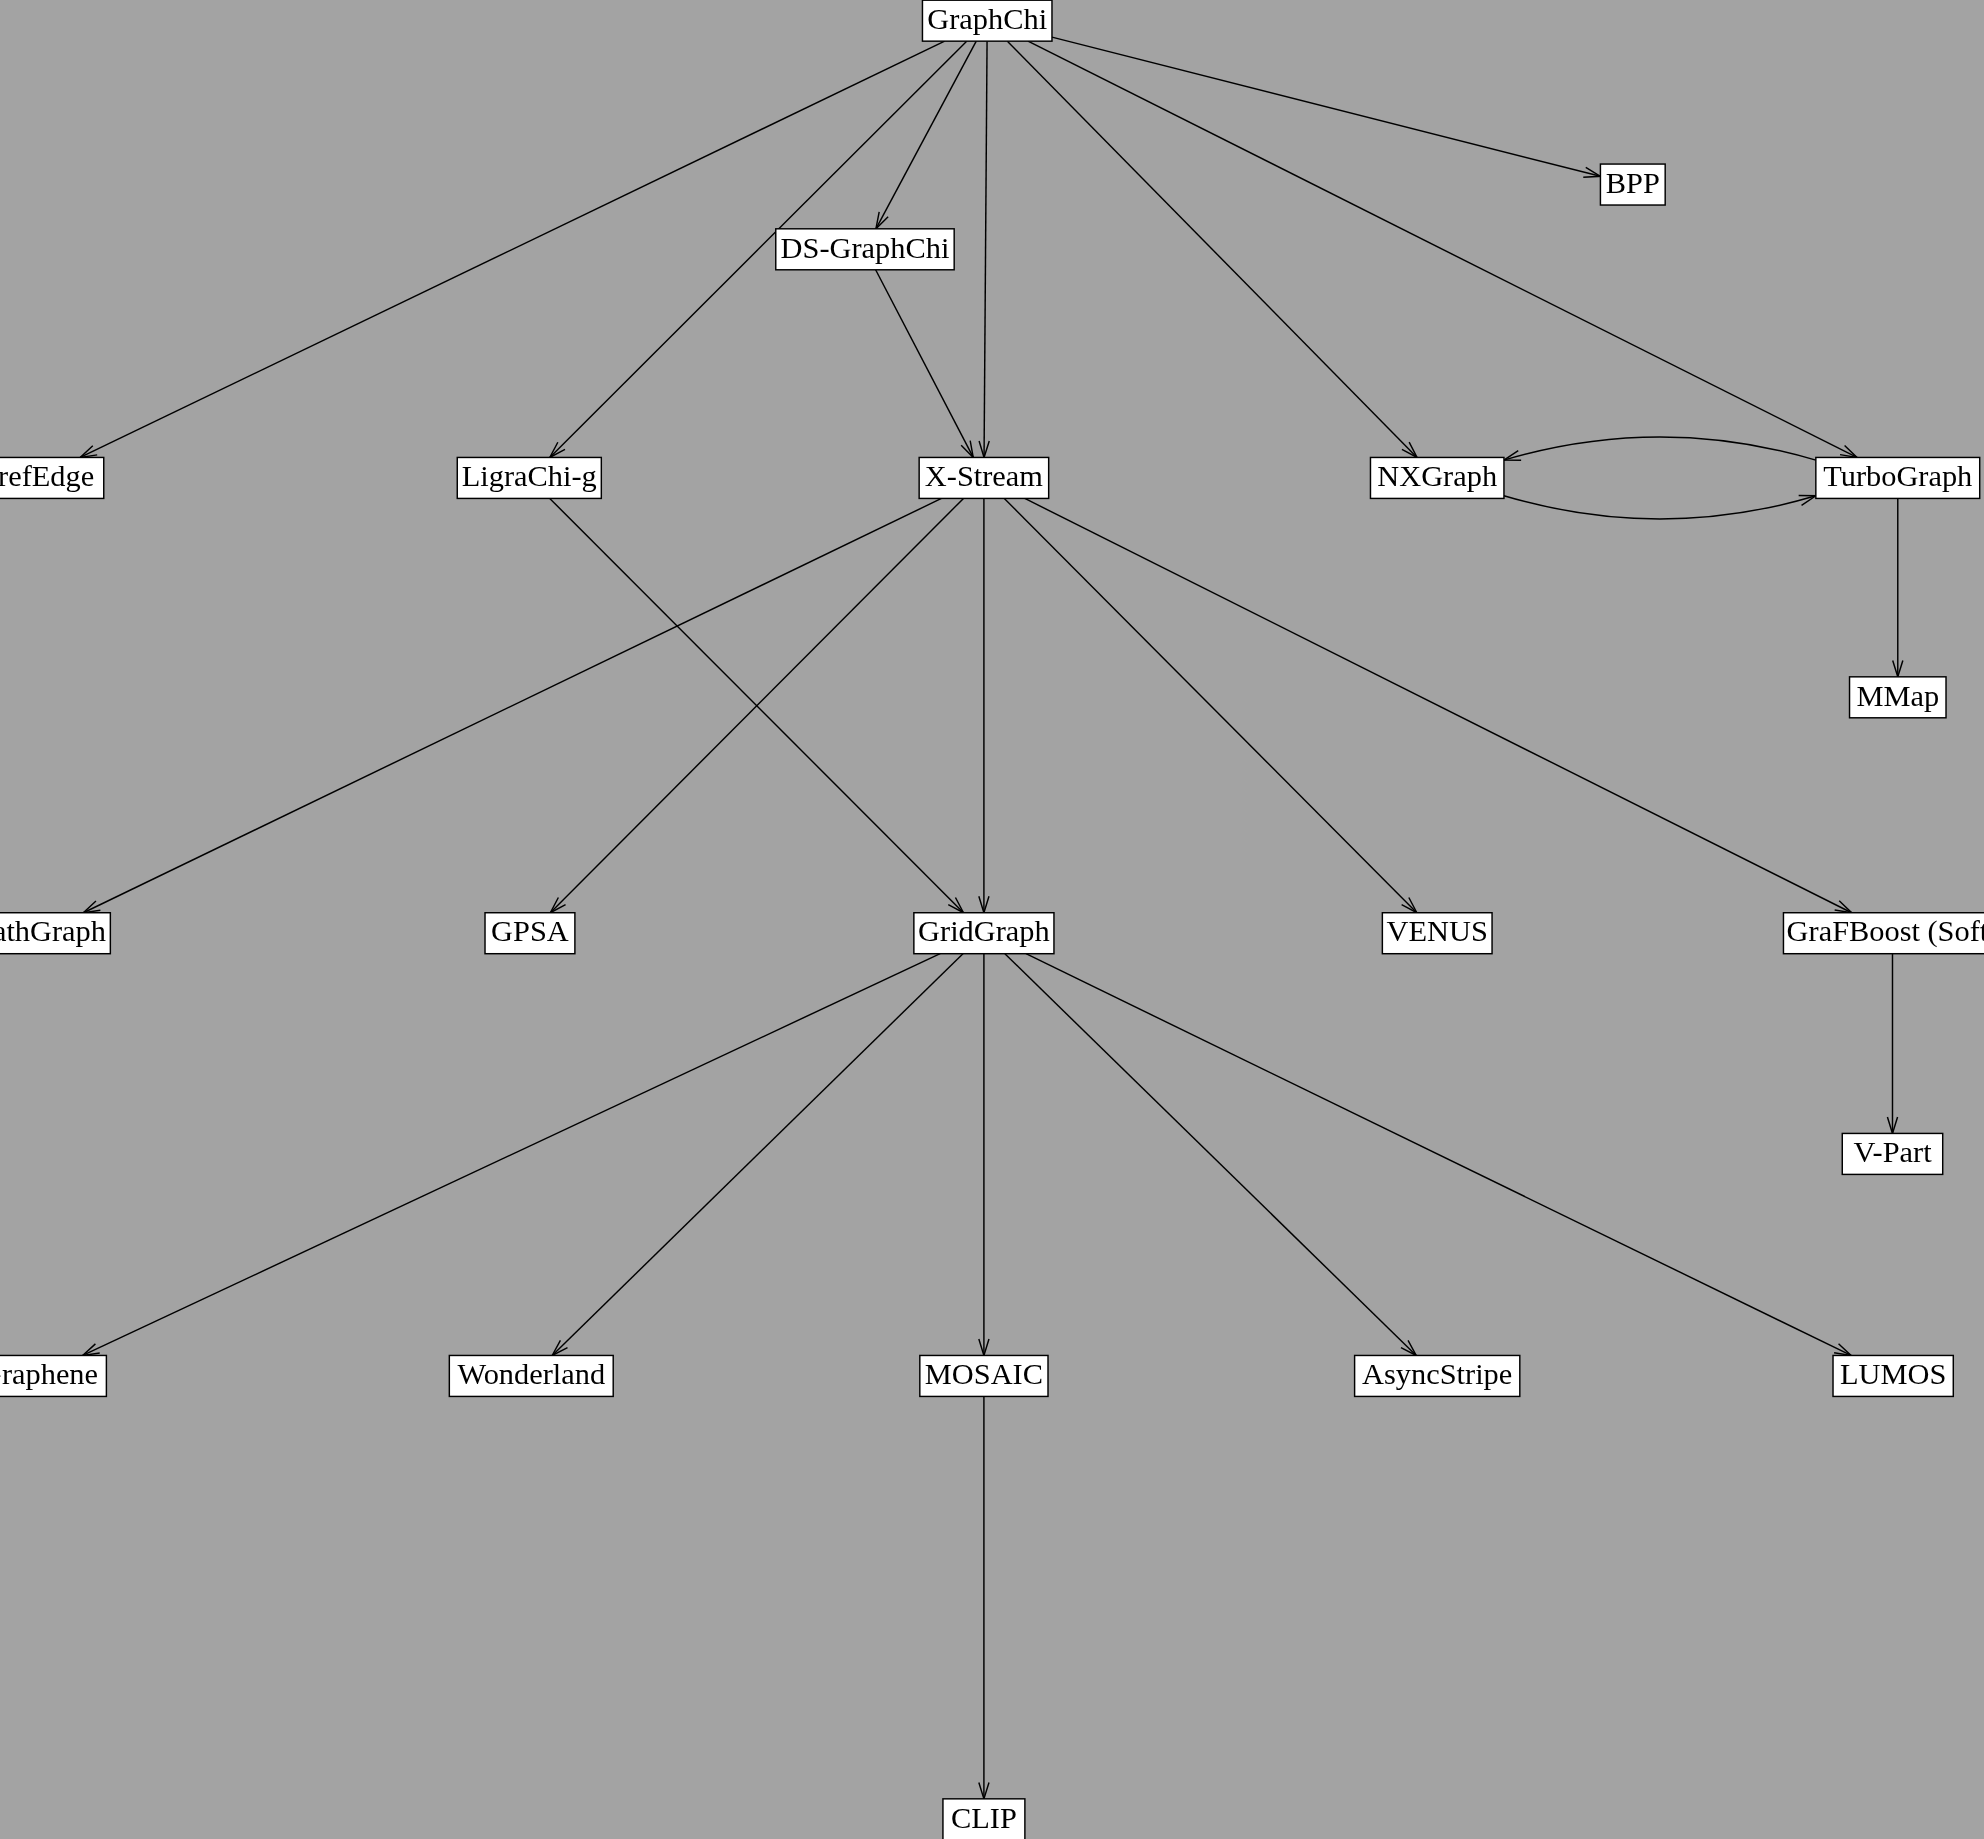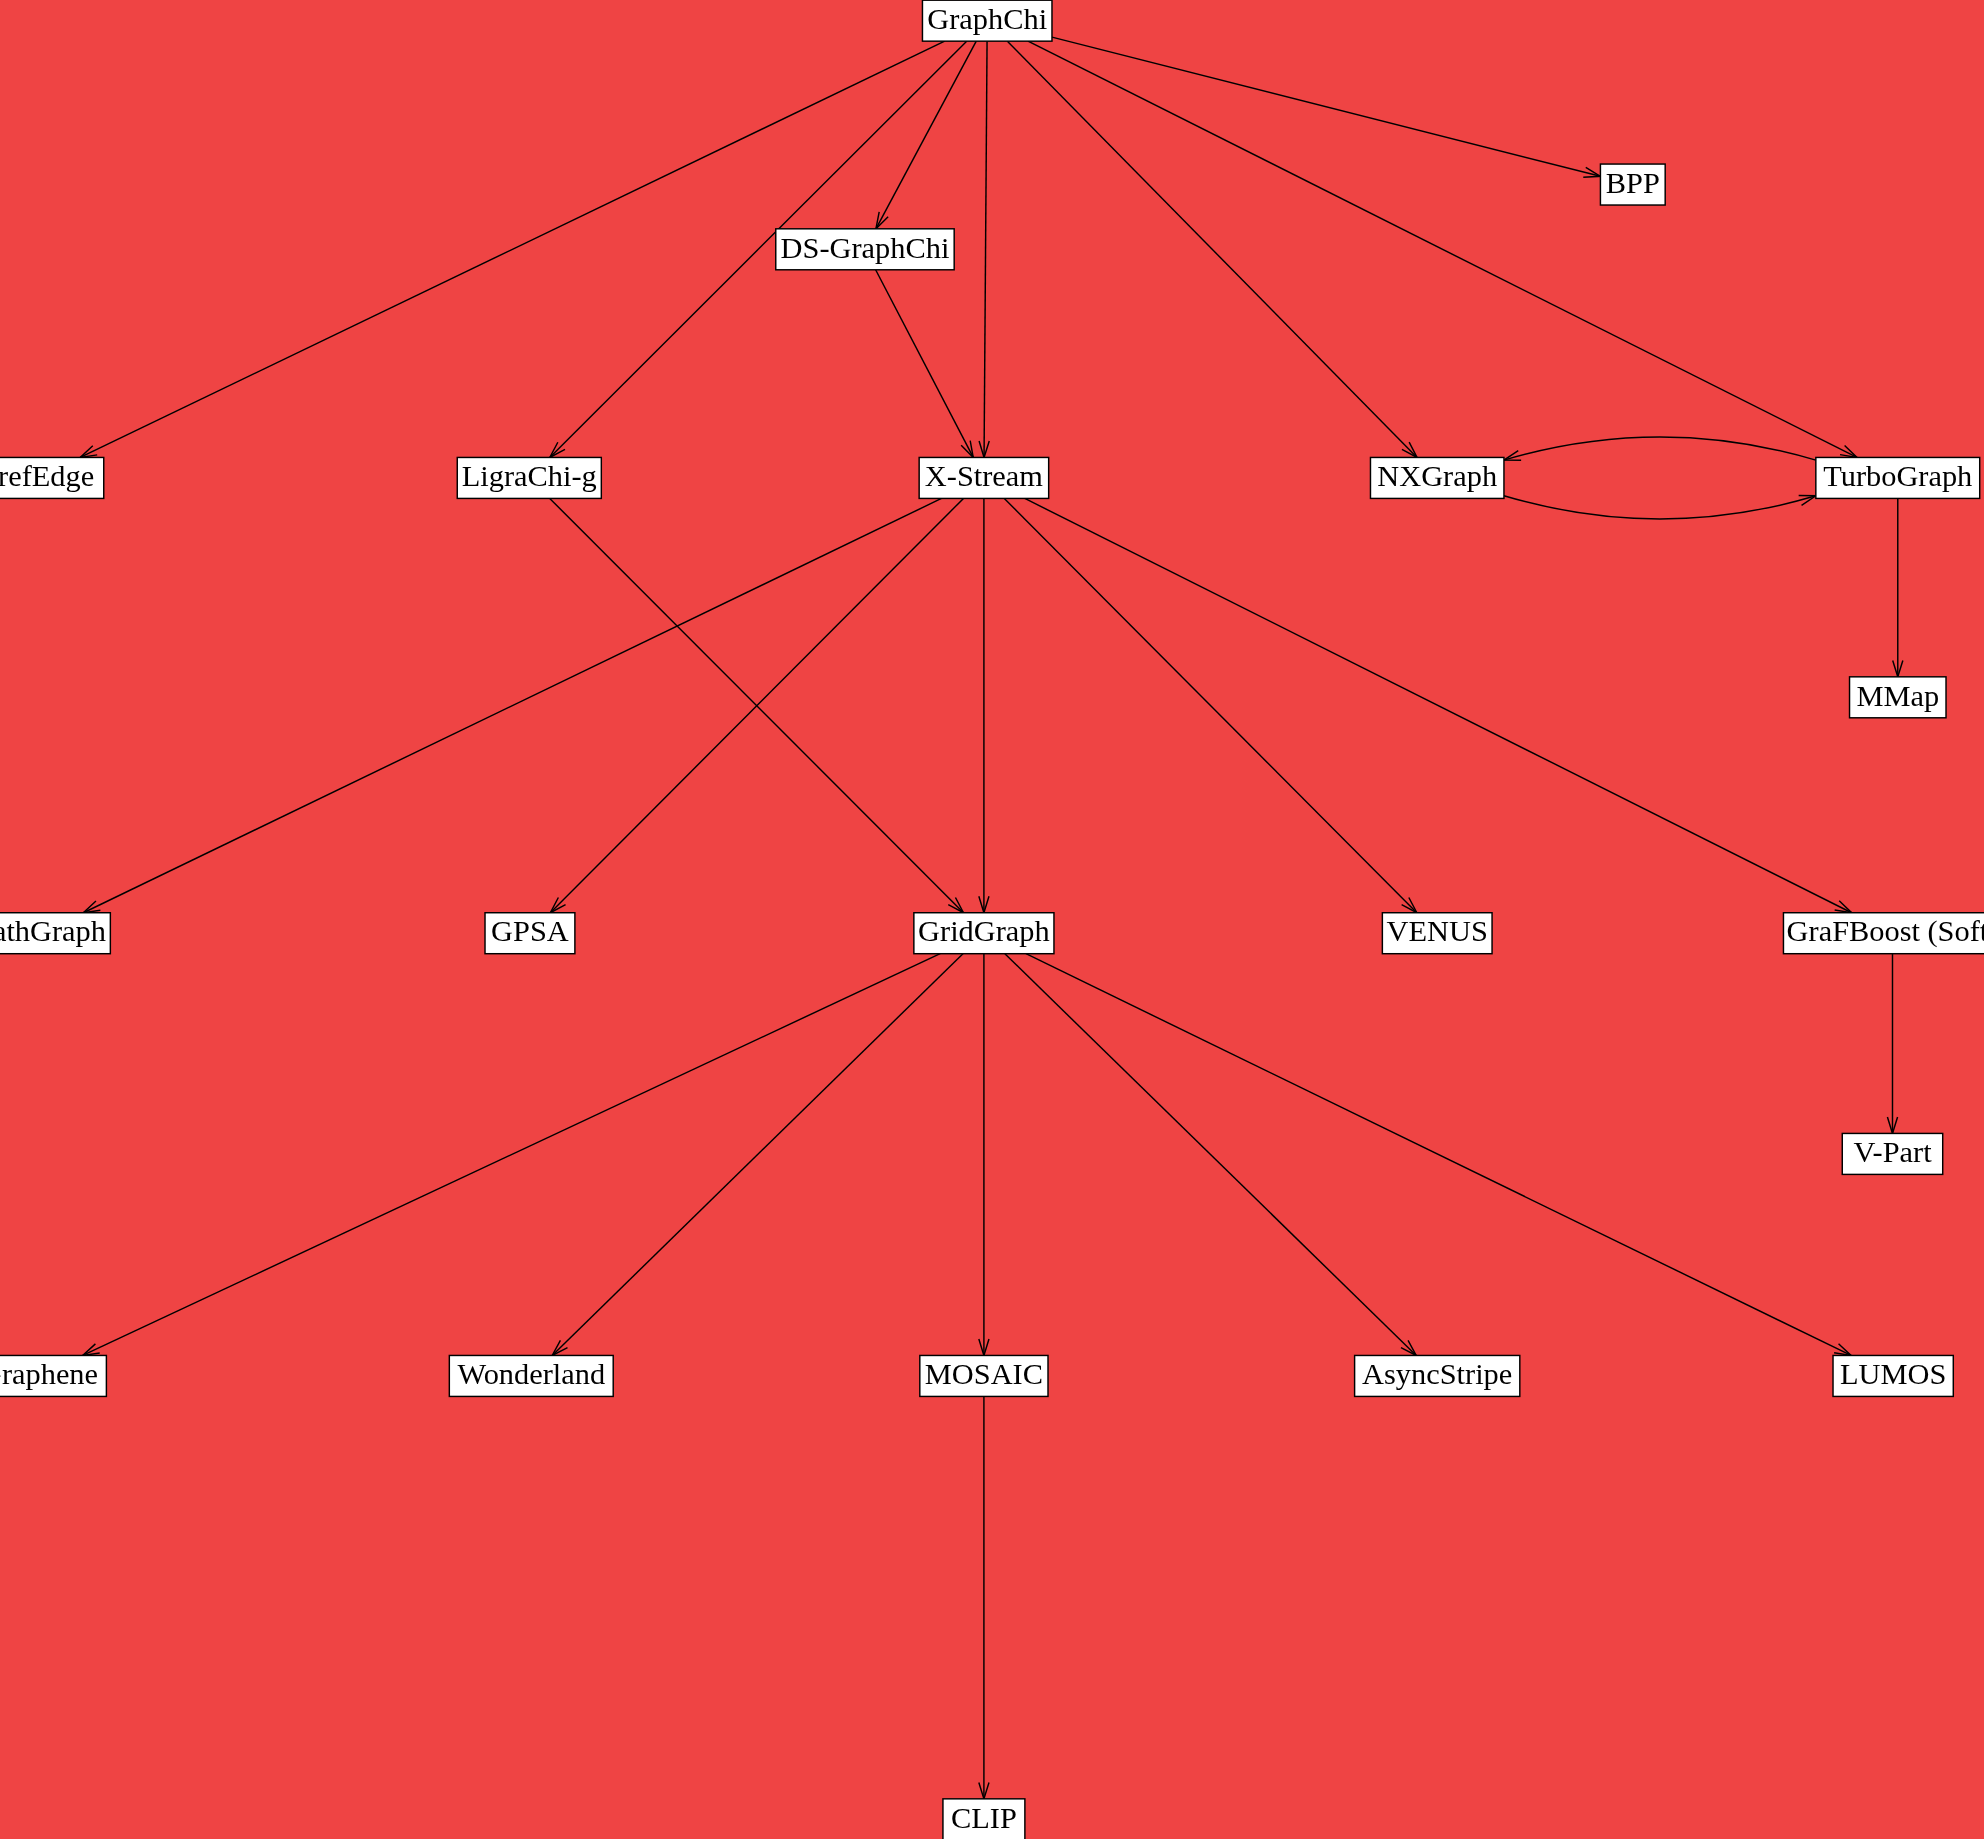--- a/index.html
+++ b/index.html
@@ -4,21 +4,21 @@
 <style>
   html, body {
     margin: 0;
     padding: 0;
     background: #ffffff;
   }
   #diagram-root {
     position: relative;
     width: 1985px;
     height: 1840px;
-    background: #ef4444;
+    background: #a3a3a3;
     font-family: "Liberation Serif", "DejaVu Serif", serif;
   }
   svg#graph-canvas {
     position: absolute;
     left: 0;
     top: 0;
     width: 1985px;
     height: 1840px;
     display: block;
   }

